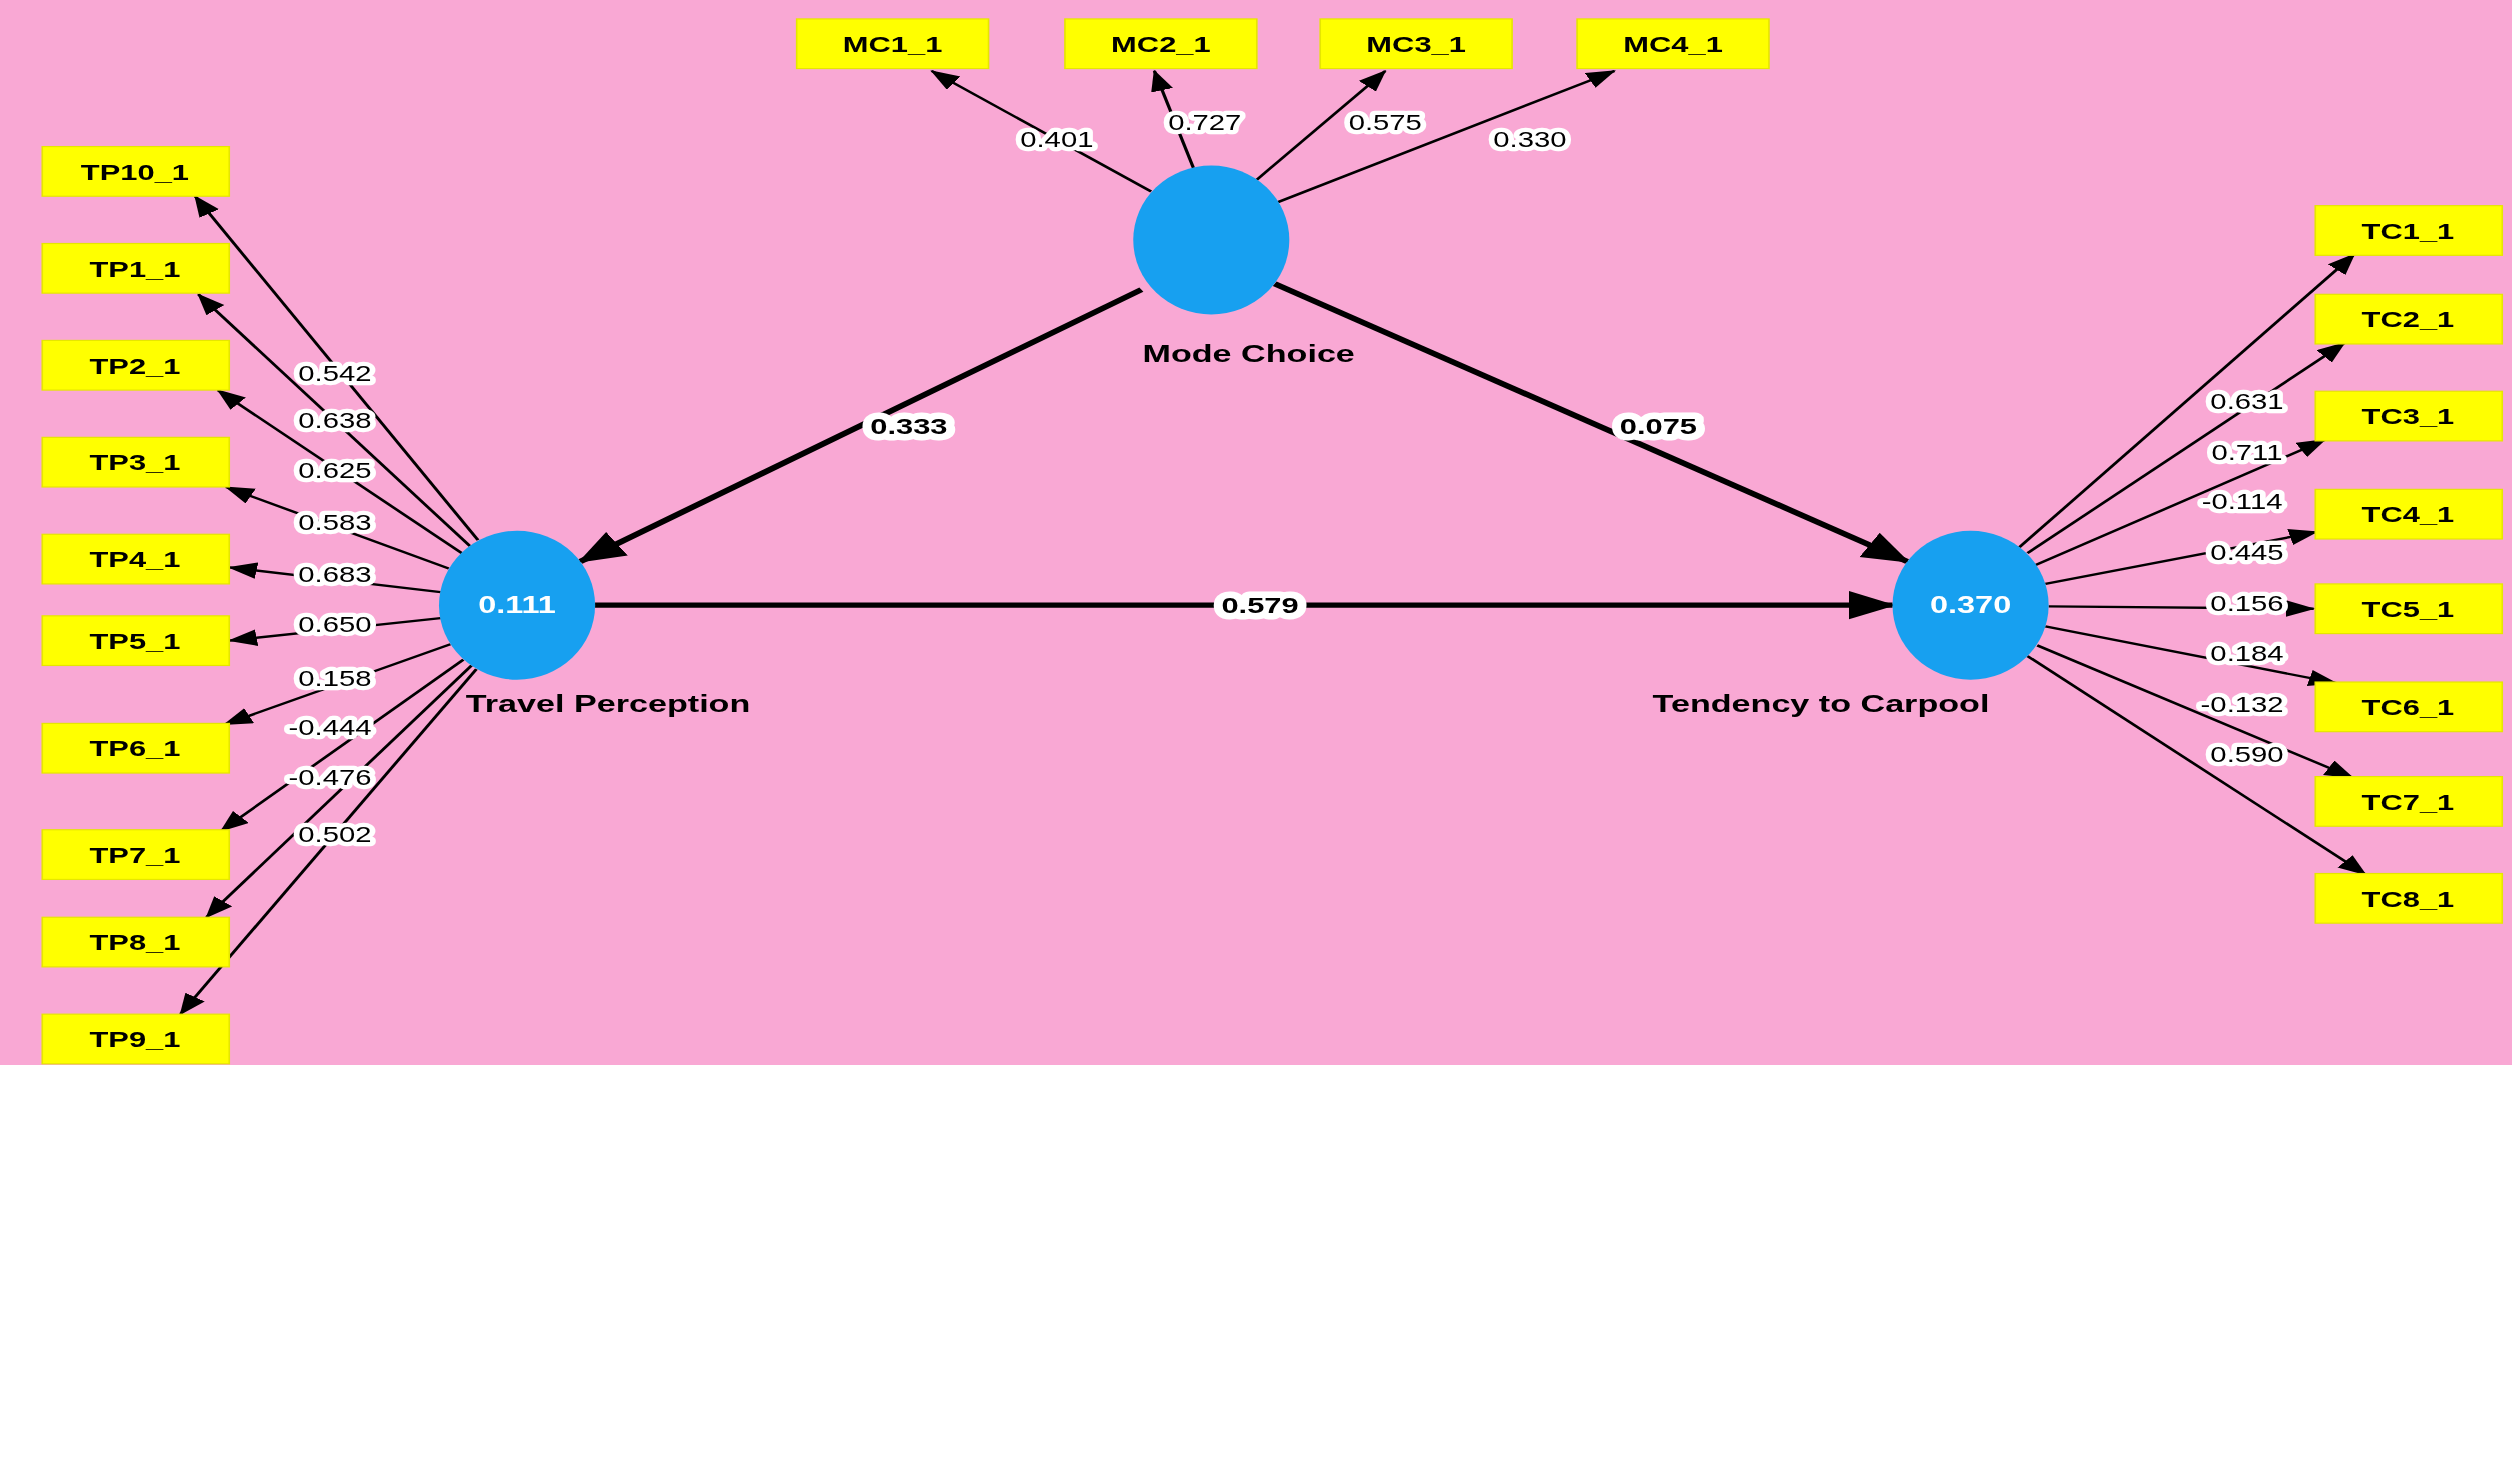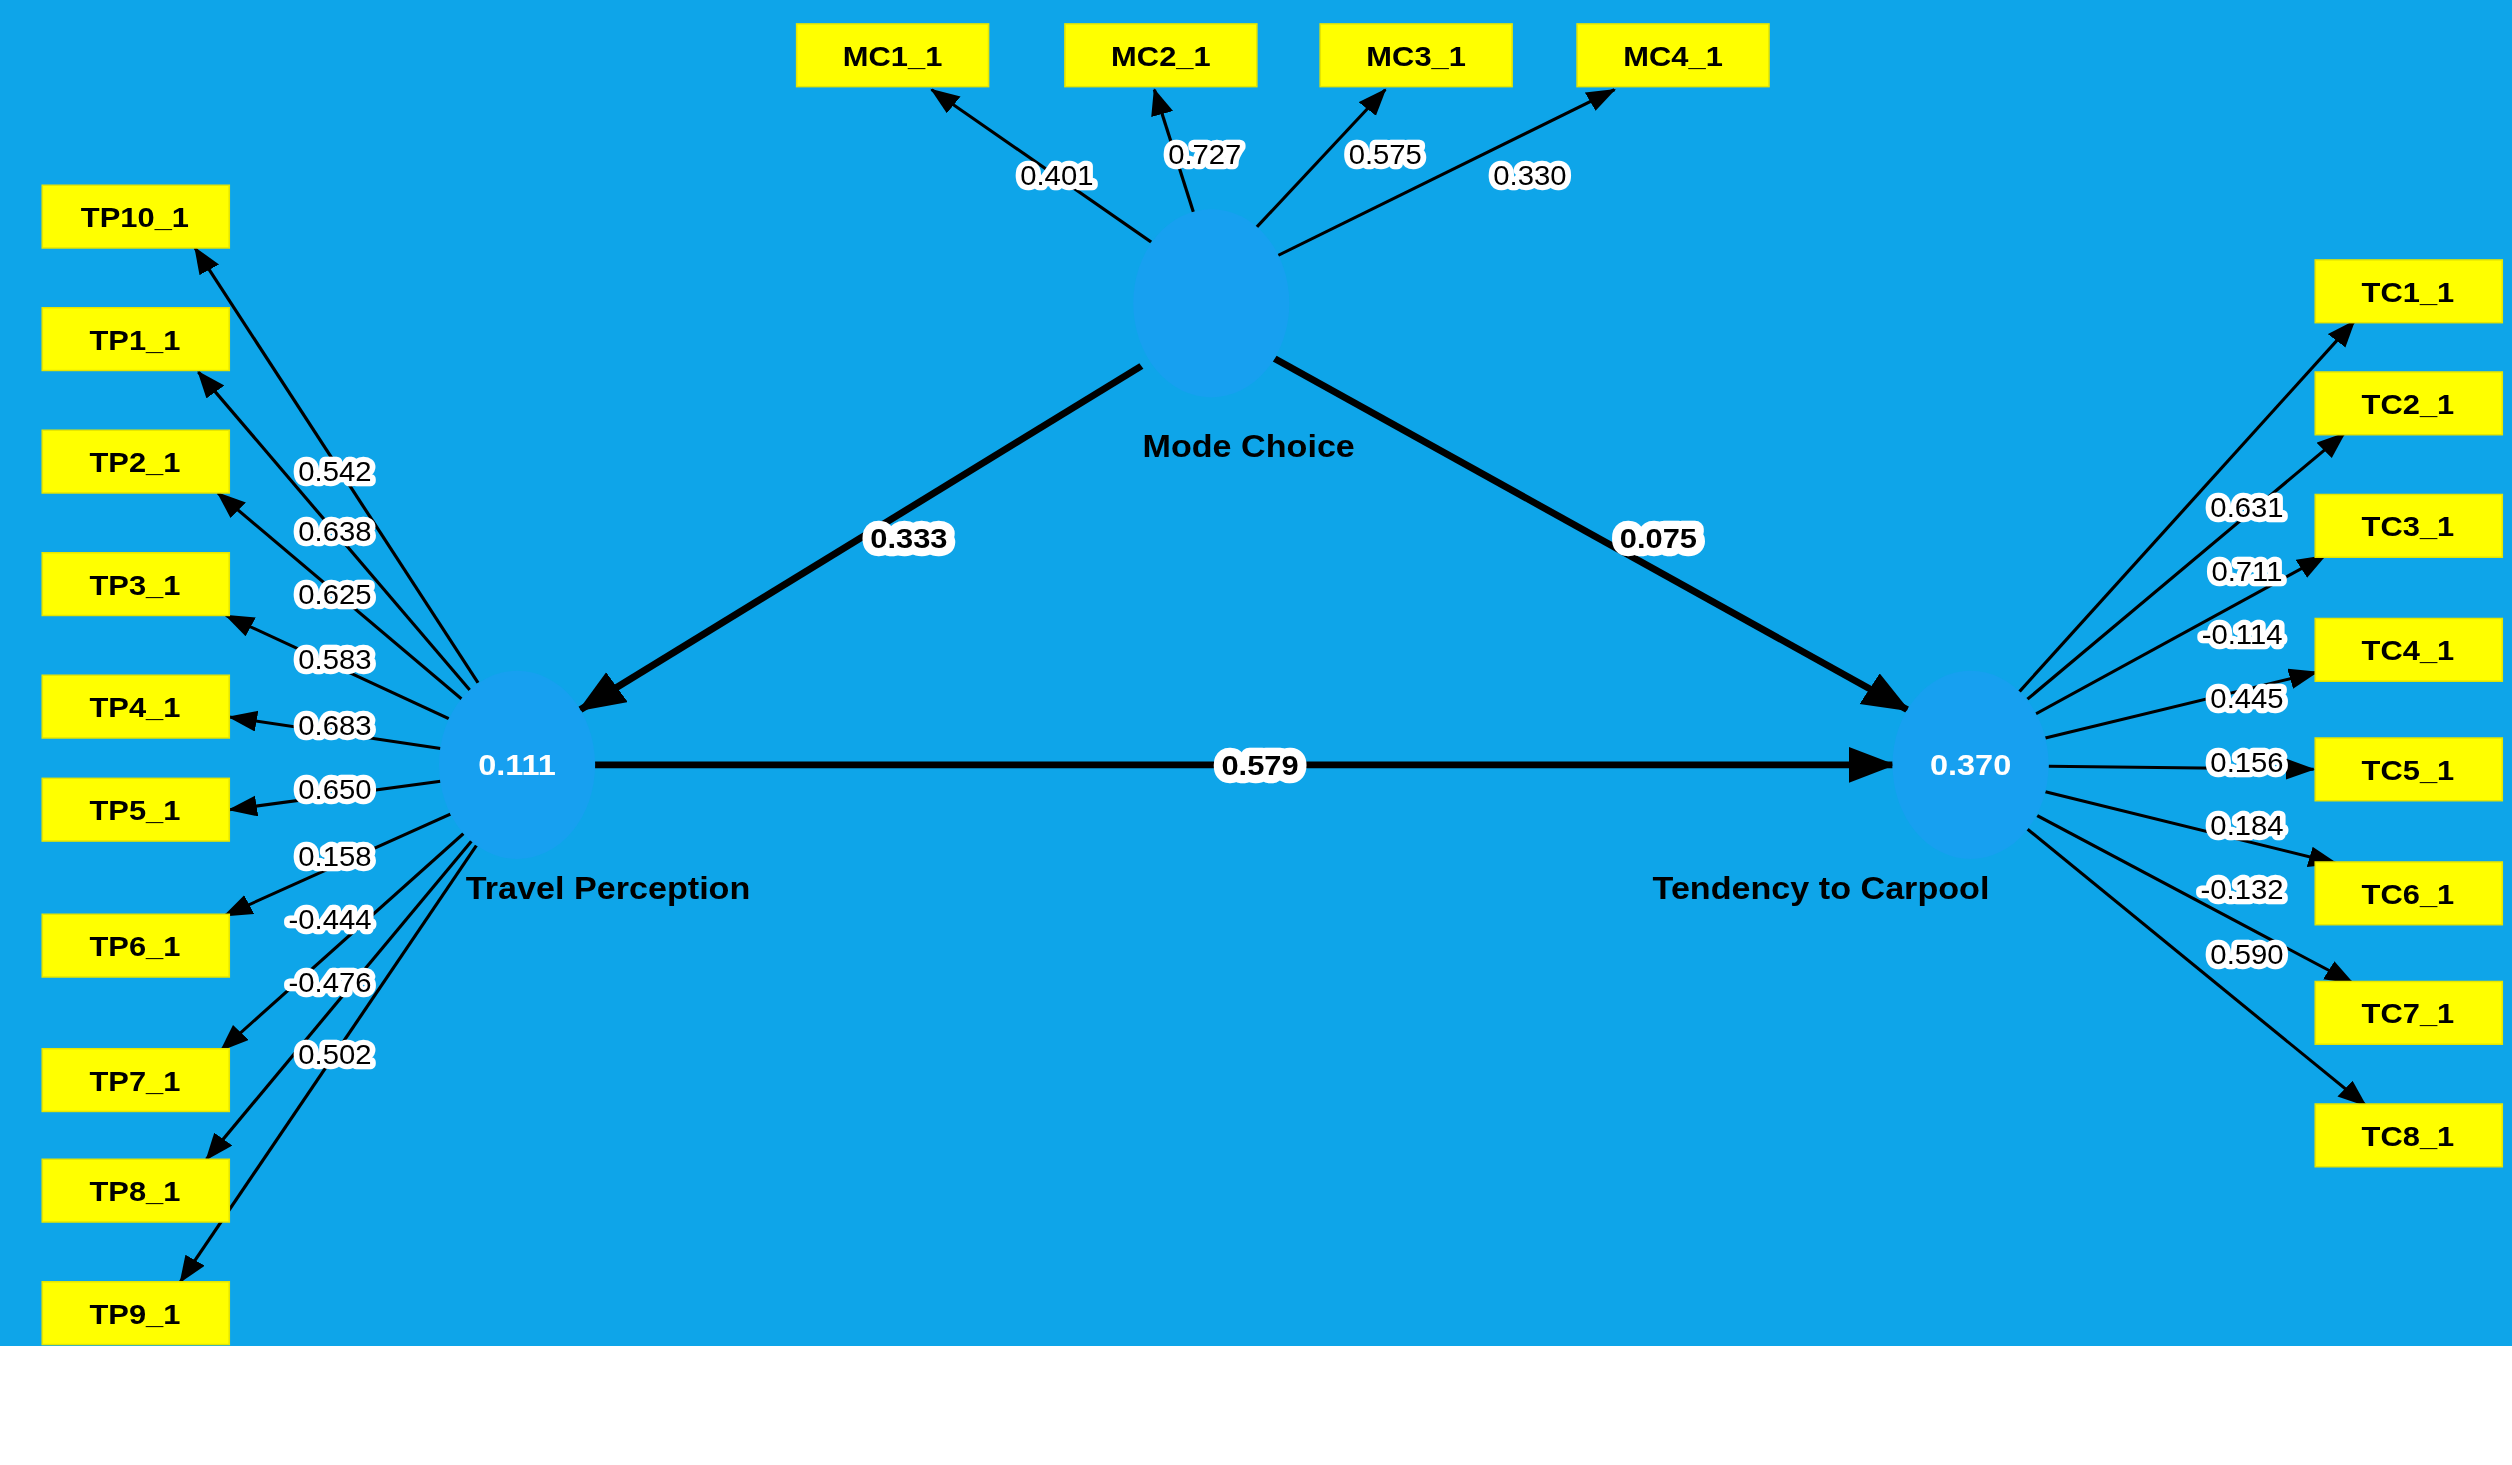--- a/index.html
+++ b/index.html
@@ -1,16 +1,16 @@
 <!DOCTYPE html>
 <html style="font-size:11.6px"><head>
 <meta charset="utf-8">
 <style>
   html, body { margin: 0; padding: 0; background: #ffffff; }
-  .canvas { width: 2512px; height: 1346px; background: #0ea5e9; }
+  .canvas { width: 2512px; height: 1065px; background: #f9a8d4; }
   svg { display: block; width: 100%; height: 100%; }
   text {
     font-family: "Liberation Sans", "DejaVu Sans", sans-serif;
     fill: #000000;
   }
   .box-label   { font-size: 19px; font-weight: bold; text-anchor: middle; }
   .loading     { font-size: 18px; font-weight: normal; text-anchor: middle;
                  paint-order: stroke fill; stroke: #ffffff; stroke-width: 7px; stroke-linejoin: round; }
   .path-coef   { font-size: 19px; font-weight: bold; text-anchor: middle;
                  paint-order: stroke fill; stroke: #ffffff; stroke-width: 11px; stroke-linejoin: round; }

